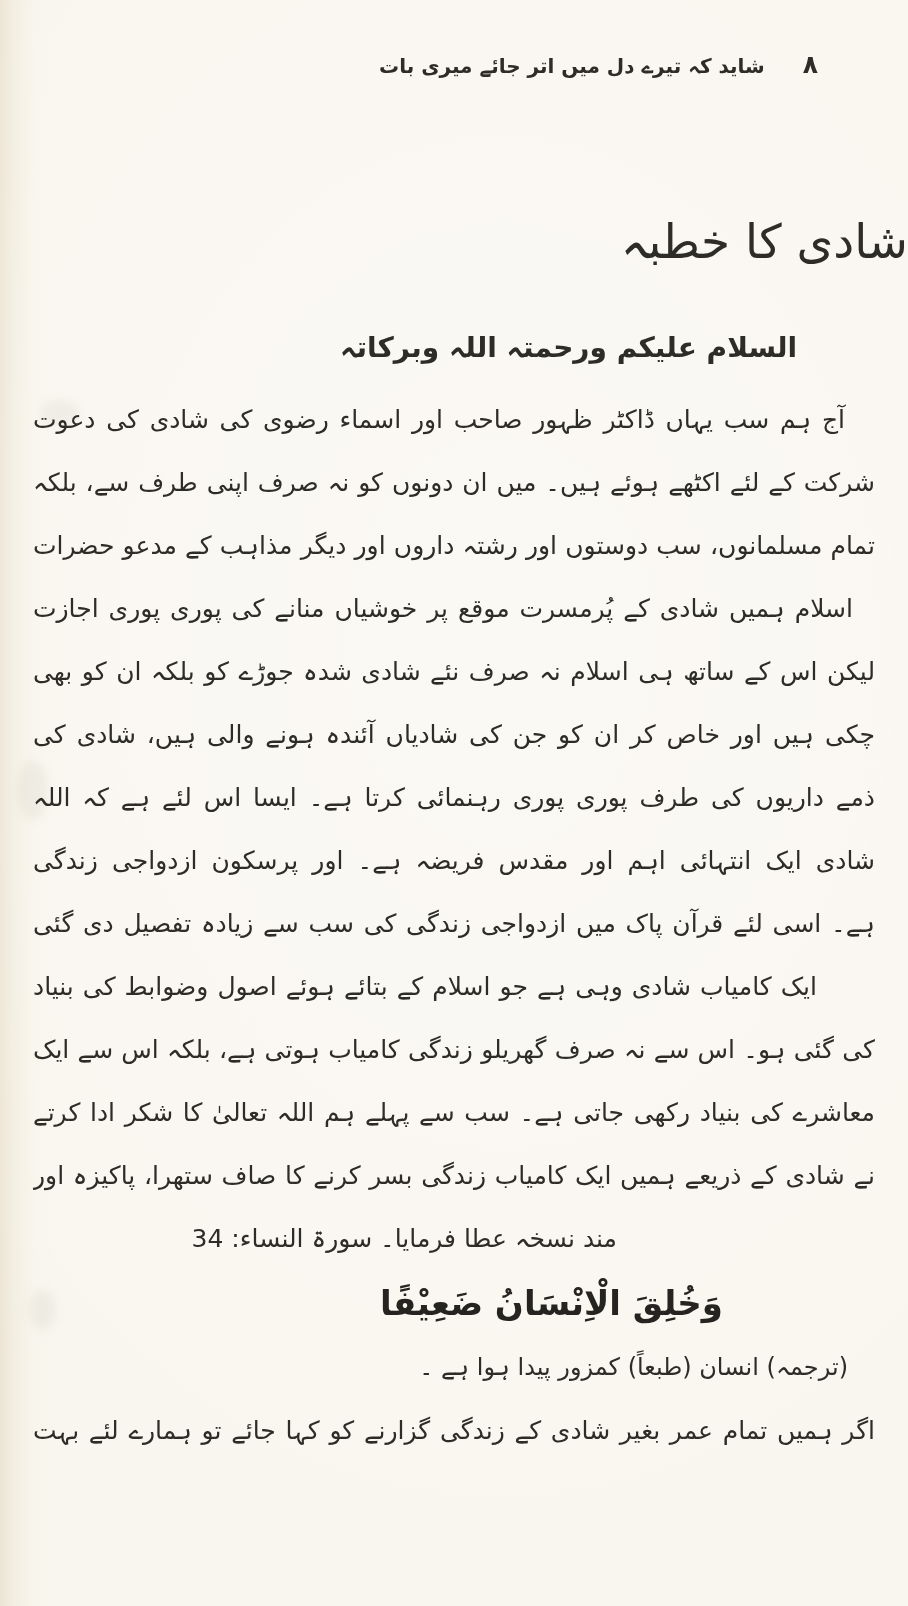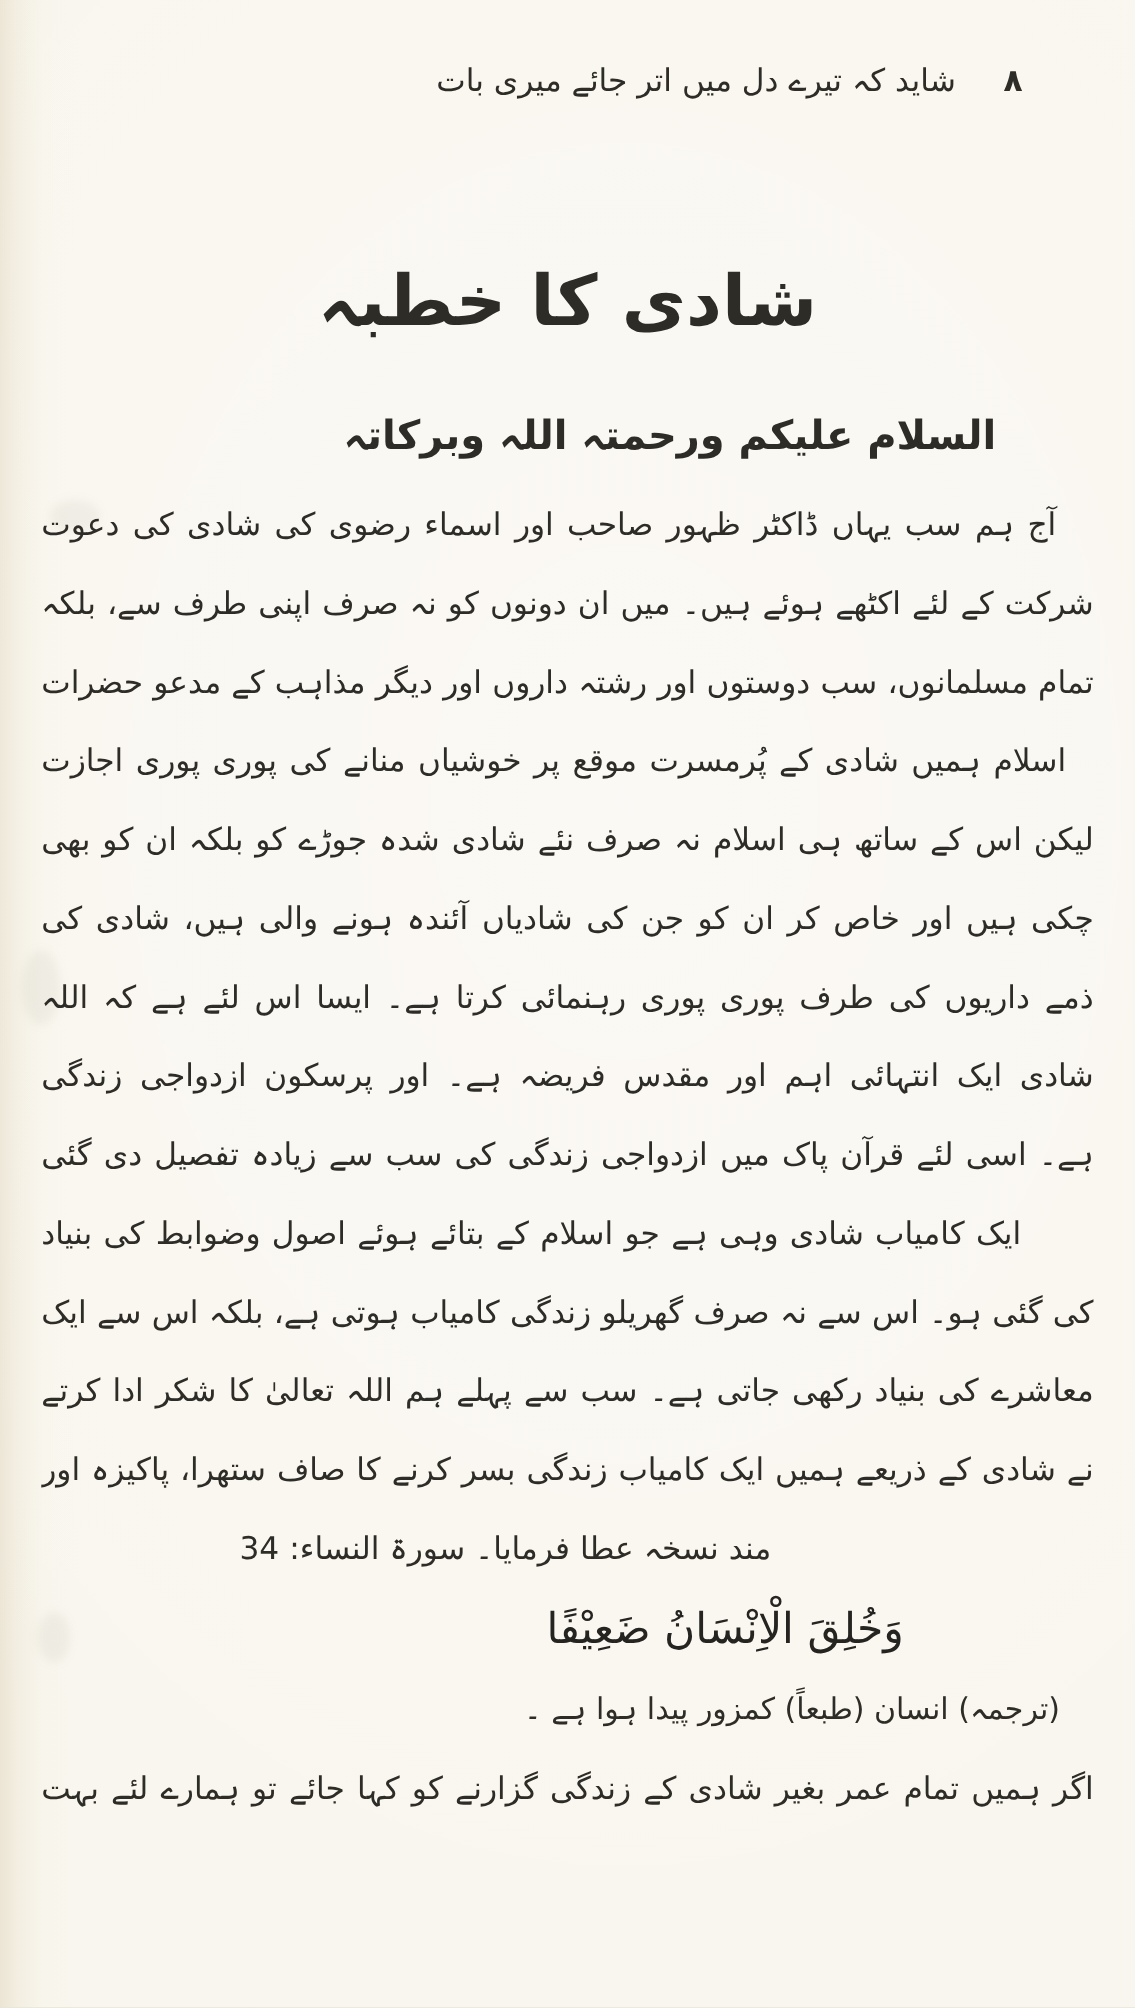--- a/index.html
+++ b/index.html
@@ -30,52 +30,51 @@
     box-sizing:border-box;
   }
   .hdr{
     position:absolute;top:48px;right:90px;left:60px;
     display:flex;flex-direction:row;justify-content:flex-start;
     align-items:baseline;gap:38px;
     direction:rtl;
     font-size:25px;line-height:34px;
   }
   .pgnum{font-weight:bold;letter-spacing:1px;}
-  .runtitle{font-size:25px;}
+  .runtitle{font-size:20px;font-weight:bold;}
 
   .doc-title{
     position:absolute;top:192px;left:0;right:0;
-    text-align:center;
-    font-size:56px;font-weight:bold;line-height:100px;
+    font-size:47px;font-weight:normal;line-height:100px;
   }
   .salutation{
     position:absolute;top:316px;left:33px;right:33px;
     text-align:right;padding-left:0;padding-right:78px;
-    font-size:32px;font-weight:600;line-height:64px;
+    font-size:28px;font-weight:600;line-height:64px;
     box-sizing:border-box;
   }
   .body{
     position:absolute;top:388px;right:33px;left:33px;
   }
   .ln{
     height:63px;line-height:63px;
     font-size:25px;
     overflow:hidden;
     white-space:normal;
     text-align:right;
   }
   .j{text-align:justify;text-align-last:justify;}
   .ind-sm{text-indent:22px;}
   .ind-md{text-indent:30px;}
   .ind-lg{text-indent:58px;}
   .frag{padding-left:0;padding-right:205px;}
   .ref{padding-right:258px;}
   .verse{
     padding-right:152px;
-    font-size:34px;font-weight:normal;
+    font-size:34px;font-weight:bold;
     height:66px;line-height:66px;
     color:#262420;
   }
   .trans{padding-right:27px;font-size:24px;}
 </style>
 </head>
 <body>
 
 <div class="page">
   <div class="smudge s1"></div>

